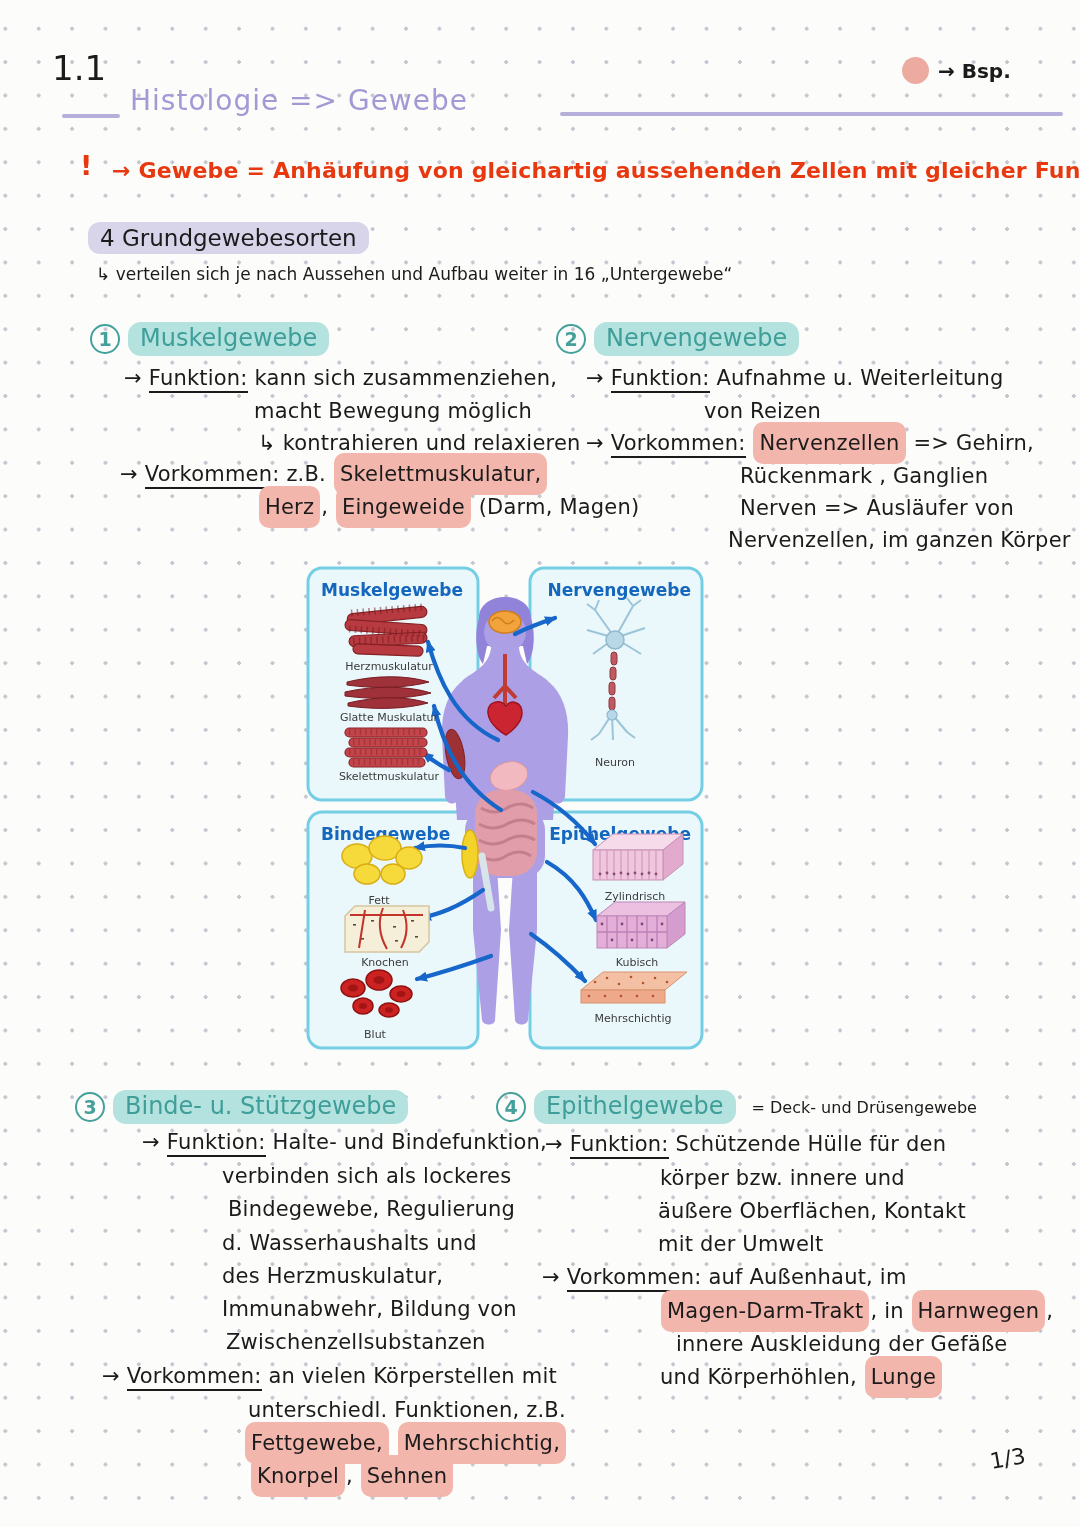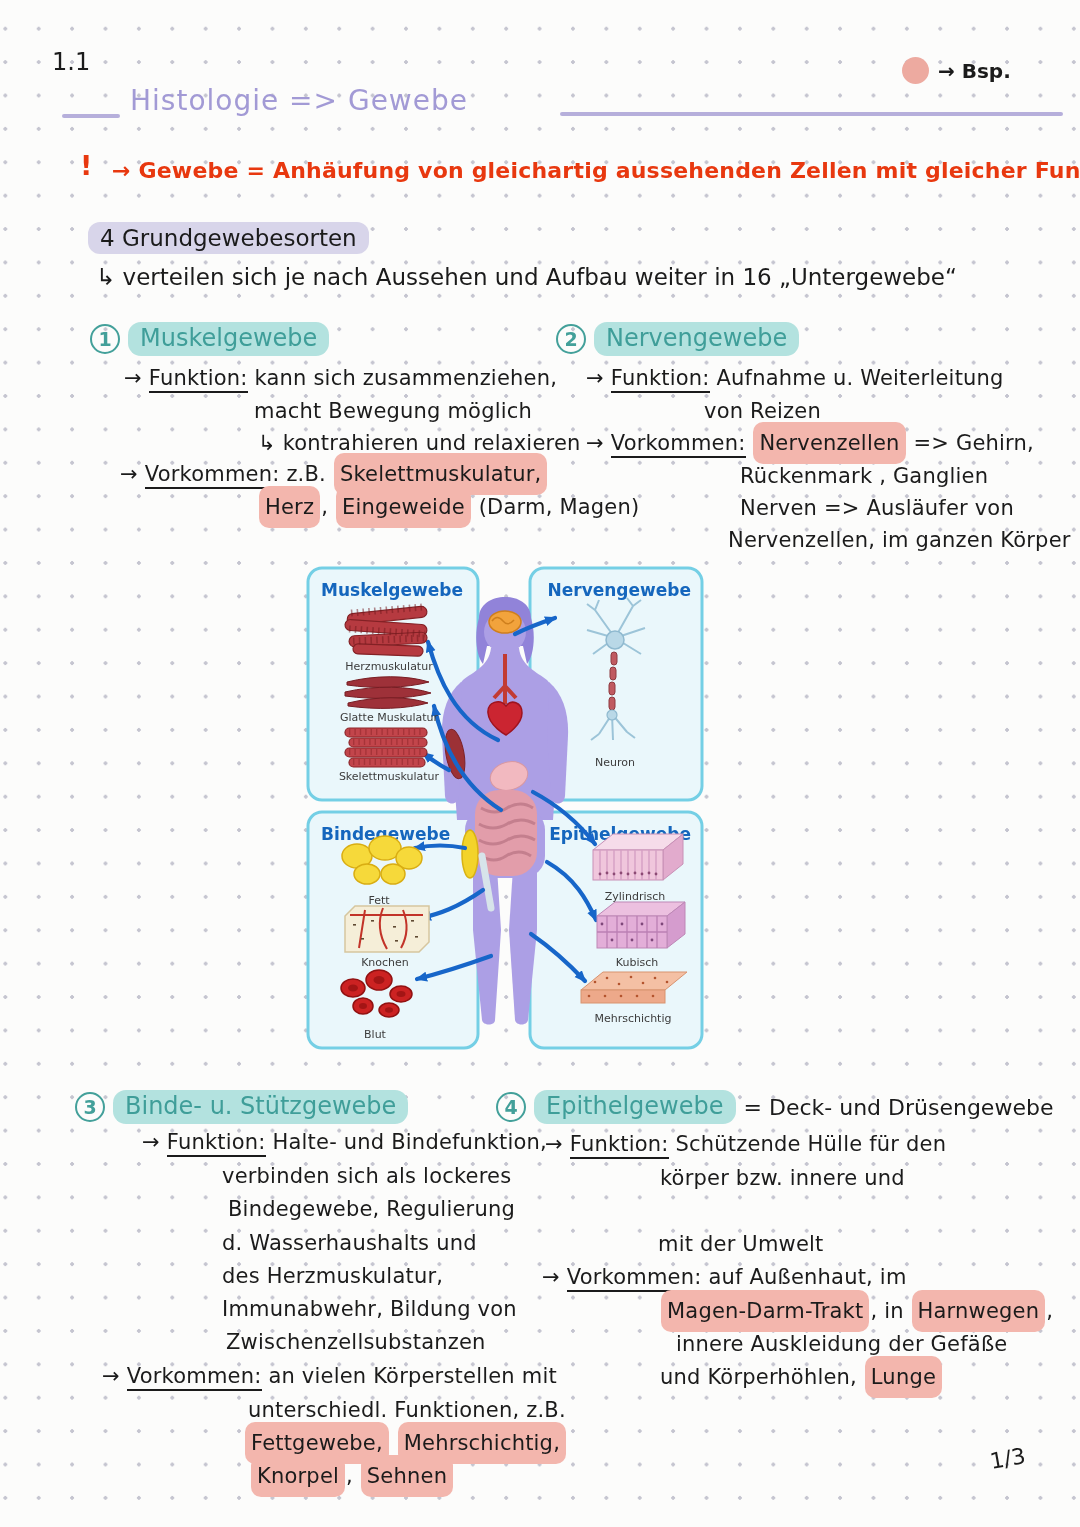--- a/index.html
+++ b/index.html
@@ -14,30 +14,30 @@
   .abs { position:absolute; white-space:nowrap; }
   .ink { font-size:21px; letter-spacing:.2px; }
   .ul  { border-bottom:2.5px solid #1b1b1b; padding-bottom:1px; }
   .arw { margin-right:7px; }
   .hlp { background:#f3b6ad; border-radius:10px; padding:9px 6px; margin:0 1px; }
   .badge { display:inline-flex; width:30px; height:30px; border:2.5px solid #43a09a;
            border-radius:50%; color:#43a09a; font-size:19px; font-weight:bold;
            align-items:center; justify-content:center; flex:none; }
   .sechead { display:flex; align-items:center; gap:8px; }
   .sectitle { background:#b3e2df; color:#3f9e99; font-size:24px; padding:2px 12px 4px; border-radius:13px; }
-  .subtitle { font-size:22px; color:#1b1b1b; }
-  .pagenum-top { font-size:24px; }
+  .subtitle { font-size:16px; color:#1b1b1b; margin-left:8px; }
+  .pagenum-top { font-size:34px; }
   .legend-dot { width:27px; height:27px; border-radius:50%; background:#edaaa0; }
   .legend-label { font-size:20px; font-weight:bold; }
   .doc-title { font-size:28px; color:#a29ad5; letter-spacing:1px; }
   .title-line { height:4px; background:#b6afdb; border-radius:2px; }
   .red-marker { font-size:27px; font-weight:bold; color:#e8380f; }
   .red-note { font-size:22px; font-weight:bold; color:#e8380f; letter-spacing:.2px; }
   .intro-pill { font-size:23px; background:#d8d5ea; border-radius:12px; padding:3px 12px; }
-  .intro-sub { font-size:23px; }
+  .intro-sub { font-size:17px; }
   .pagenum-bottom { font-size:22px; transform:rotate(-10deg); }
   .ptitle { font-family:"DejaVu Sans",sans-serif; font-size:17px; font-weight:bold; fill:#1566bd; }
   .ilabel { font-family:"DejaVu Sans",sans-serif; font-size:11px; fill:#3c3c3c; text-anchor:middle; }
   .arr { fill:none; stroke:#1766c9; stroke-width:4.2; stroke-linecap:round; }
 </style>
 </head>
 <body>
 
 <div class="page">
 
@@ -346,20 +346,21 @@
 
   <div class="abs sechead" style="left:496px; top:1090px;">
     <span class="badge">4</span>
     <span class="sectitle">Epithelgewebe</span>
     <span class="subtitle">= Deck- und Drüsengewebe</span>
   </div>
   <div class="abs ink" style="left:545px; top:1132px;">
     <span class="arw">→</span><span class="ul">Funktion:</span> <span>Schützende Hülle für den</span>
   </div>
   <div class="abs ink" style="left:660px; top:1166px;">körper bzw. innere und</div>
+  <div class="abs ink" style="left:658px; top:1199px;">äußere Oberflächen, Kontakt</div>
   <div class="abs ink" style="left:658px; top:1232px;">mit der Umwelt</div>
   <div class="abs ink" style="left:542px; top:1265px;text-align:center;">
     <span class="arw">→</span><span class="ul">Vorkommen:</span> <span>auf Außenhaut, im</span>
   </div>
   <div class="abs ink" style="left:660px; top:1299px;">
     <span class="hlp">Magen-Darm-Trakt</span><span>, in</span> <span class="hlp">Harnwegen</span><span>,</span>
   </div>
   <div class="abs ink" style="left:676px; top:1332px;text-align:center;">innere Auskleidung der Gefäße</div>
   <div class="abs ink" style="left:660px; top:1365px;">
     <span>und Körperhöhlen,</span> <span class="hlp">Lunge</span>

